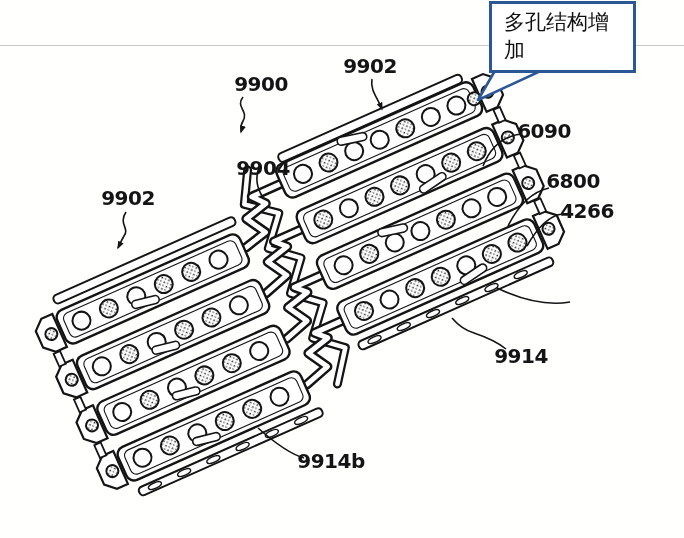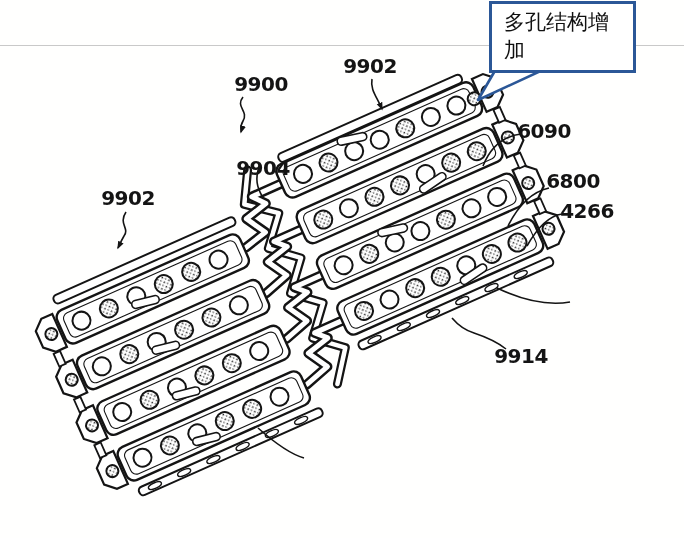--- a/index.html
+++ b/index.html
@@ -183,18 +183,19 @@
   </svg>
 
   <div class="ref-label" style="left:245px;top:84px;margin-left:16px;">9900</div>
   <div class="ref-label" style="left:370px;top:66px;">9902</div>
   <div class="ref-label" style="left:263px;top:152px;margin-top:16px;">9904</div>
   <div class="ref-label" style="left:128px;top:198px;">9902</div>
   <div class="ref-label" style="left:544px;top:131px;">6090</div>
   <div class="ref-label" style="left:573px;top:181px;">6800</div>
   <div class="ref-label" style="left:587px;top:211px;">4266</div>
   <div class="ref-label" style="left:521px;top:356px;text-align:right;">9914</div>
+  <div class="ref-label" style="left:331px;top:461px;">9914b</div>
 
   <div id="callout-box">
     <span class="cline">多孔结构增加</span>
   </div>
 
 </div>
 
 </body></html>

